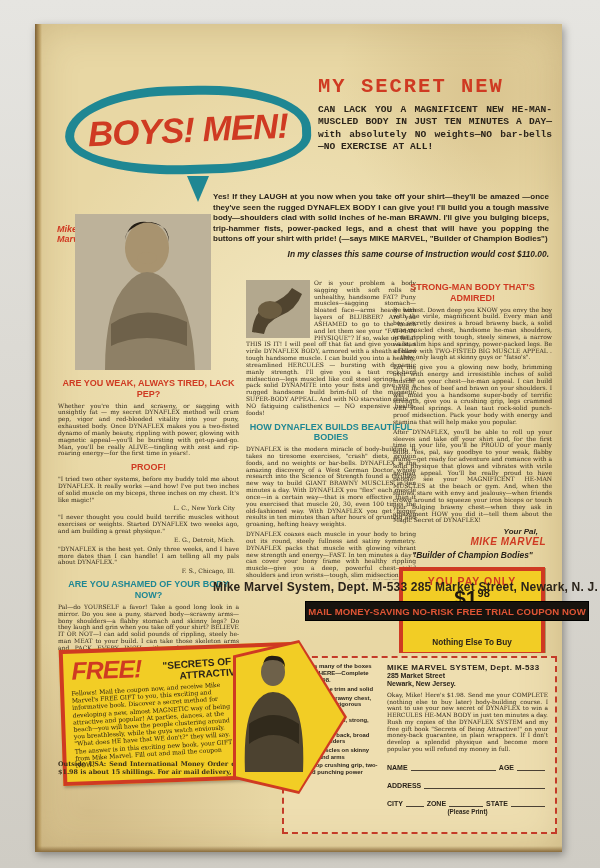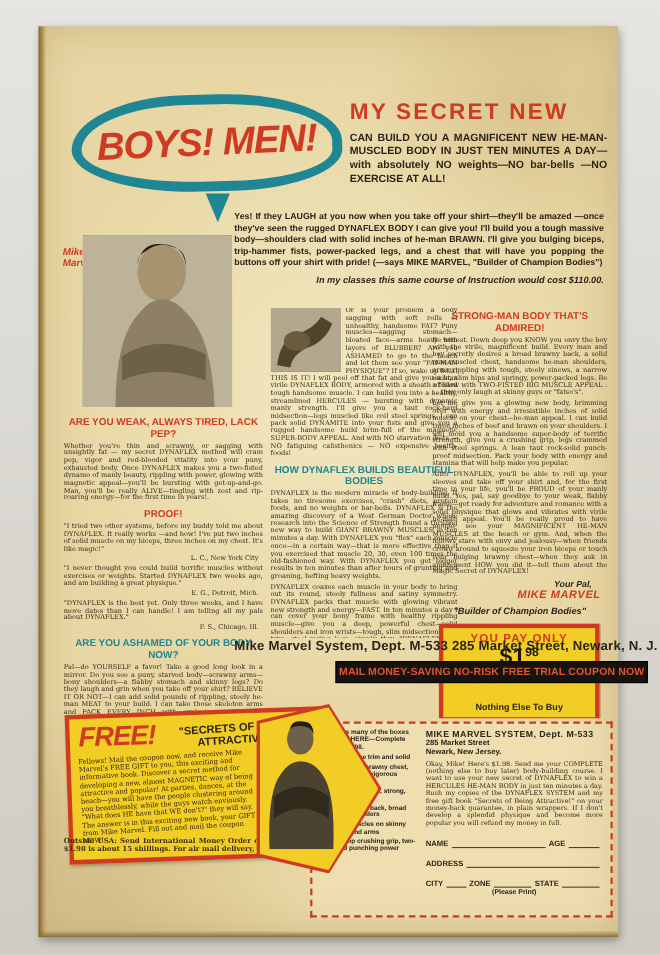--- a/index.html
+++ b/index.html
@@ -29,21 +29,21 @@
   
   .bubble{position:absolute;left:30px;top:62px;width:246px;height:88px;
     border:9px solid var(--teal);
     border-radius:48% 52% 46% 54% / 62% 58% 46% 52%;
     display:flex;align-items:center;justify-content:center;transform:rotate(-1.5deg);}
   .bubble-text{font-size:35px;font-weight:bold;font-style:italic;color:var(--red);
     letter-spacing:-1px;white-space:nowrap;transform:rotate(-1deg);}
   .bubble-tail{position:absolute;left:152px;top:152px;width:0;height:0;
     border-left:11px solid transparent;border-right:11px solid transparent;
     border-top:26px solid var(--teal);}
-  .title-block{position:absolute;left:283px;top:66px;width:234px;}
+  .title-block{position:absolute;left:283px;top:51px;width:234px;font-family:Liberation Mono, monospace;}
   .title-line{color:var(--red);font-weight:bold;font-size:20.5px;letter-spacing:2px;white-space:nowrap;}
   .subtitle{margin-top:6px;font-size:9.6px;font-weight:bold;line-height:1.3;text-align:justify;color:var(--ink);}
 
   
   .photo-label{position:absolute;left:22px;top:200px;width:42px;color:var(--red);
     font-weight:bold;font-style:italic;font-size:9px;line-height:1.15;}
   .photo-main{position:absolute;left:40px;top:190px;width:136px;height:156px;
     background:linear-gradient(160deg,#d4ccba,#b9ae97 60%,#a3987e);
     box-shadow:inset 0 0 12px rgba(60,45,25,.45);overflow:hidden;}
   .intro{position:absolute;left:178px;top:168px;width:336px;}
@@ -134,21 +134,21 @@
   <div class="page-edge"></div>
   <div class="page-edge-bottom"></div>
 
   <div class="bubble">
     <span class="bubble-text">BOYS! MEN!</span>
   </div>
   <div class="bubble-tail"></div>
 
   <div class="title-block">
     <div class="title-line">MY SECRET NEW</div>
-    <div class="subtitle">CAN BUILD YOU A MAGNIFICENT NEW HE-MAN-MUSCLED BODY IN JUST TEN MINUTES A DAY—with absolutely NO weights—NO bar-bells —NO EXERCISE AT ALL!</div>
+    <div class="subtitle">CAN LACK YOU A MAGNIFICENT NEW HE-MAN-MUSCLED BODY IN JUST TEN MINUTES A DAY—with absolutely NO weights—NO bar-bells —NO EXERCISE AT ALL!</div>
   </div>
 
   <div class="photo-label">Mike Marvel</div>
   <div class="photo-main">
     <svg width="136" height="156" viewBox="0 0 136 156">
       <rect x="0" y="0" width="136" height="156" fill="#bdb29a"></rect>
       <ellipse cx="72" cy="34" rx="22" ry="26" fill="#a8936f"></ellipse>
       <path d="M50 26 Q54 6 72 8 Q92 8 94 28 Q94 16 86 12 Q70 4 58 14 Q50 18 50 26 Z" fill="#241d14"></path>
       <path d="M30 156 Q30 92 52 70 Q62 58 72 58 Q84 58 94 70 Q118 92 120 156 Z" fill="#8e8066"></path>
       <path d="M36 110 Q68 88 112 108 L112 132 Q70 116 36 132 Z" fill="#6e614a"></path>

